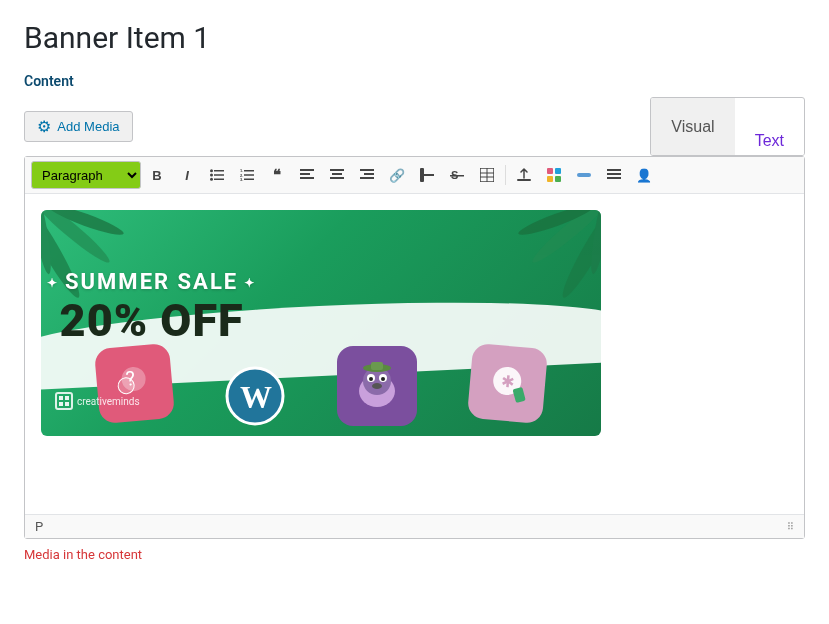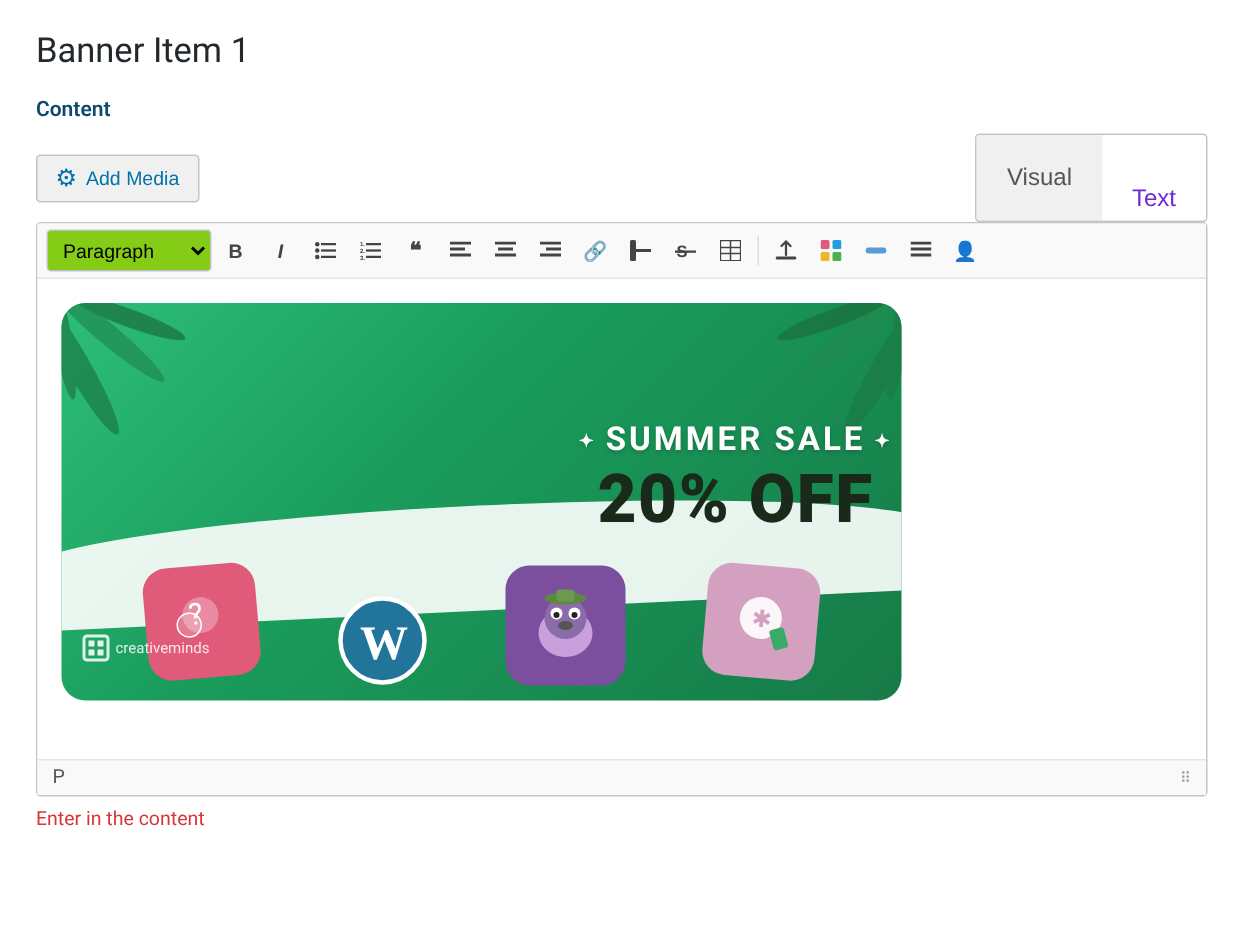--- a/index.html
+++ b/index.html
@@ -5,21 +5,21 @@
     * { box-sizing: border-box; margin: 0; padding: 0; }
     body {
       font-family: -apple-system, BlinkMacSystemFont, "Segoe UI", Roboto, sans-serif;
       background: #fff;
       color: #333;
       padding: 20px 24px;
       font-size: 14px;
     }
 
     .page-title {
-      font-size: 23px;
+      font-size: 30px;
       font-weight: 400;
       color: #23282d;
       margin-bottom: 18px;
     }
 
     .content-label {
       font-weight: 600;
       font-size: 14px;
       margin-bottom: 8px;
       color: #0c4a6e;
@@ -118,27 +118,27 @@
 
     .editor-content {
       min-height: 320px;
       padding: 16px;
       background: #fff;
       position: relative;
     }
 
     .banner-image {
       width: 560px;
-      height: 265px;
+      height: 226px;
       background: linear-gradient(135deg, #2ebd7a 0%, #1a9d5c 40%, #167a47 100%);
-      border-radius: 16px;
+      border-radius: 6px;
       position: relative;
       overflow: hidden;
       display: flex;
-      align-items: flex-end;
+      align-items: flex-start;
       justify-content: center;
       flex-direction: column;
     }
 
     
     .palm-left {
       position: absolute;
       top: -10px;
       left: -10px;
       width: 110px;
@@ -487,13 +487,13 @@
       </div>
     </div>
   </div>
 
   <div class="status-bar">
     <span class="status-p">P</span>
     <span class="resize-handle">⠿</span>
   </div>
 </div>
 
-<div class="error-message">Enter in the content</div>
+<div class="error-message">Media in the content</div>
 
 </body></html>

